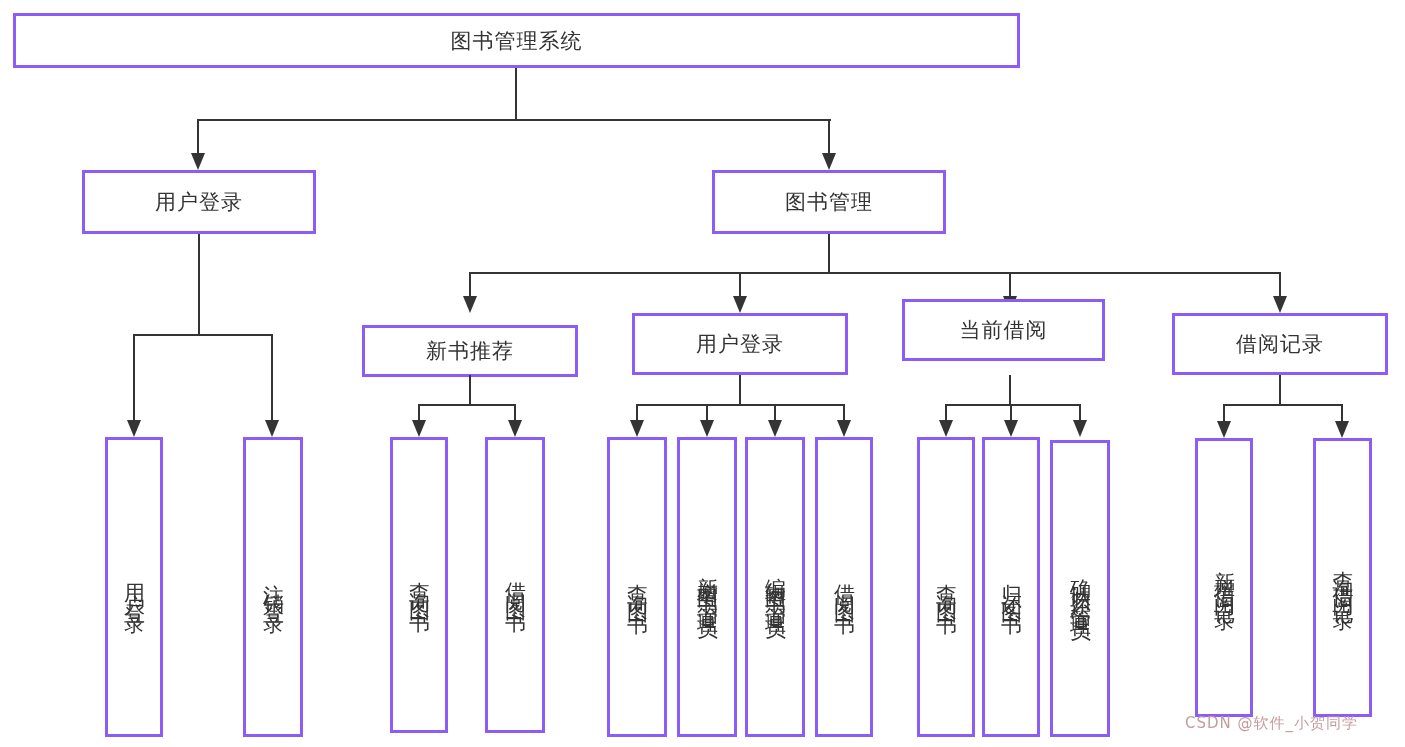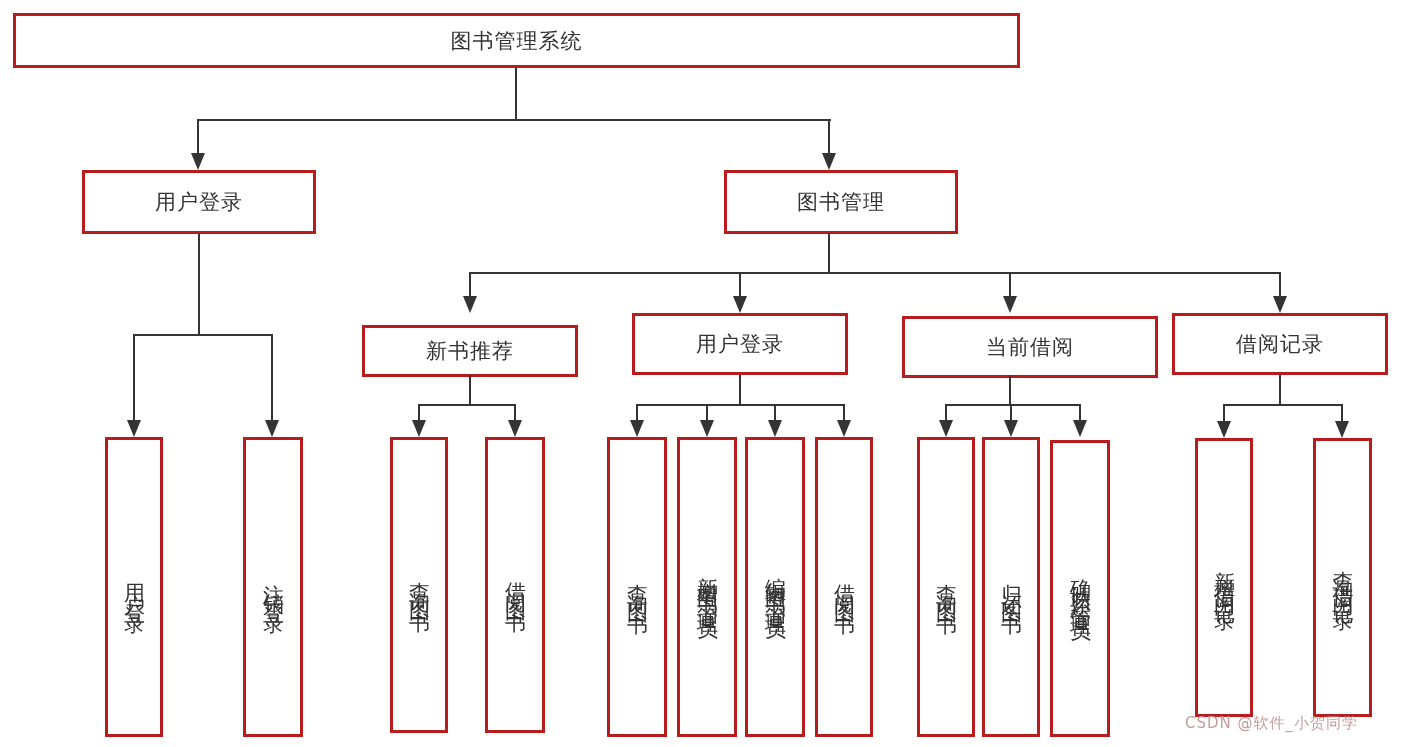--- a/index.html
+++ b/index.html
@@ -8,21 +8,21 @@
     width: 1405px;
     height: 747px;
     background: #ffffff;
     font-family: "DejaVu Sans", sans-serif;
     color: #333333;
     overflow: hidden;
   }
   .box {
     position: absolute;
     box-sizing: border-box;
-    border: 3px solid #b91c1c;
+    border: 3px solid #8b5cf6;
     background: #ffffff;
     display: flex;
     align-items: center;
     justify-content: center;
     font-size: 21px;
     color: #333333;
     letter-spacing: 1px;
   }
   .vbox {
     border-width: 3px;
@@ -71,21 +71,21 @@
   <div class="line" style="left:515px; top:68px; width:2px; height:53px;"></div>
   <div class="line" style="left:197px; top:119px; width:634px; height:2px;"></div>
   <div class="line" style="left:197px; top:119px; width:2px; height:34px;"></div>
   <div class="arrow" style="left:191px; top:153px;"></div>
   <div class="line" style="left:828px; top:119px; width:2px; height:34px;"></div>
   <div class="arrow" style="left:822px; top:153px;"></div>
 
   <div class="box" style="left:82px; top:170px; width:234px; height:64px;">
     <span>用户登录</span>
   </div>
-  <div class="box" style="left:712px; top:170px; width:234px; height:64px;margin-left:12px;">
+  <div class="box" style="left:712px; top:170px; width:234px; height:64px;">
     <span>图书管理</span>
   </div>
 
   <div class="line" style="left:198px; top:234px; width:2px; height:101px;"></div>
   <div class="line" style="left:133px; top:334px; width:140px; height:2px;"></div>
   <div class="line" style="left:133px; top:334px; width:2px; height:86px;"></div>
   <div class="arrow" style="left:127px; top:420px;"></div>
   <div class="line" style="left:271px; top:334px; width:2px; height:86px;"></div>
   <div class="arrow" style="left:265px; top:420px;"></div>
 
@@ -99,21 +99,21 @@
   <div class="arrow" style="left:1003px; top:296px;"></div>
   <div class="line" style="left:1279px; top:272px; width:2px; height:24px;"></div>
   <div class="arrow" style="left:1273px; top:296px;"></div>
 
   <div class="box" style="left:362px; top:325px; width:216px; height:52px;">
     <span>新书推荐</span>
   </div>
   <div class="box" style="left:632px; top:313px; width:216px; height:62px;">
     <span>用户登录</span>
   </div>
-  <div class="box" style="left:902px; top:316px; width:256px; height:62px;">
+  <div class="box" style="left:902px; top:299px; width:203px; height:62px;">
     <span>当前借阅</span>
   </div>
   <div class="box" style="left:1172px; top:313px; width:216px; height:62px;">
     <span>借阅记录</span>
   </div>
 
   <div class="line" style="left:469px; top:375px; width:2px; height:31px;"></div>
   <div class="line" style="left:418px; top:404px; width:98px; height:2px;"></div>
   <div class="line" style="left:418px; top:404px; width:2px; height:16px;"></div>
   <div class="arrow" style="left:412px; top:420px;"></div>

